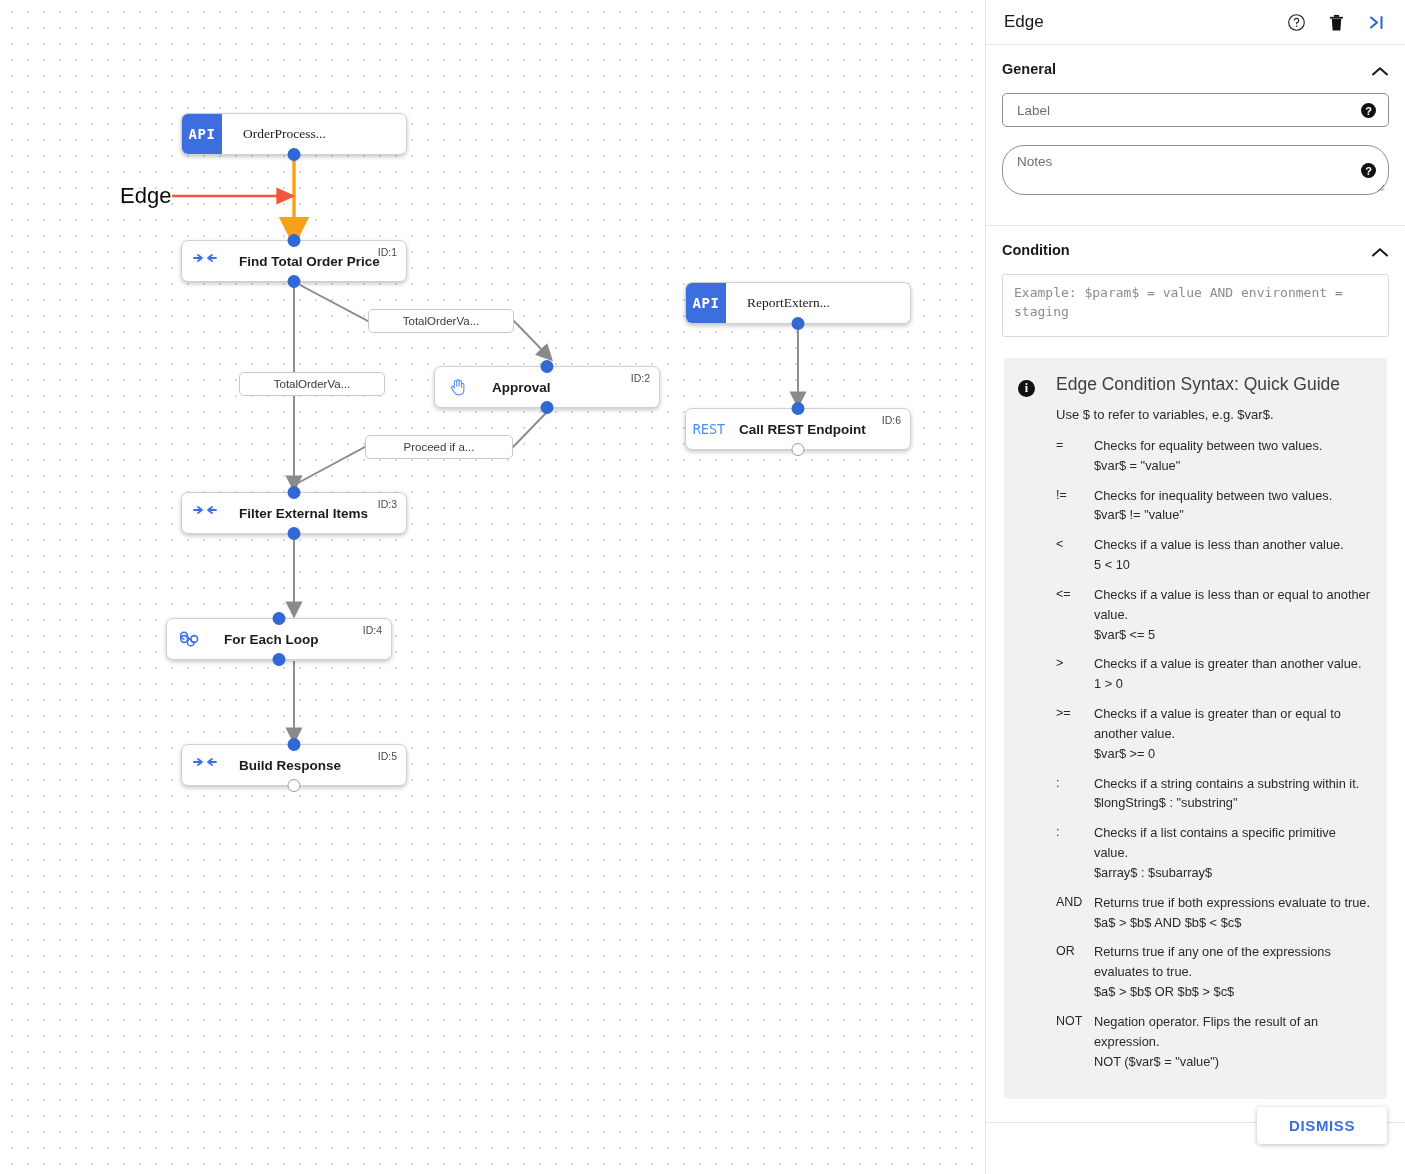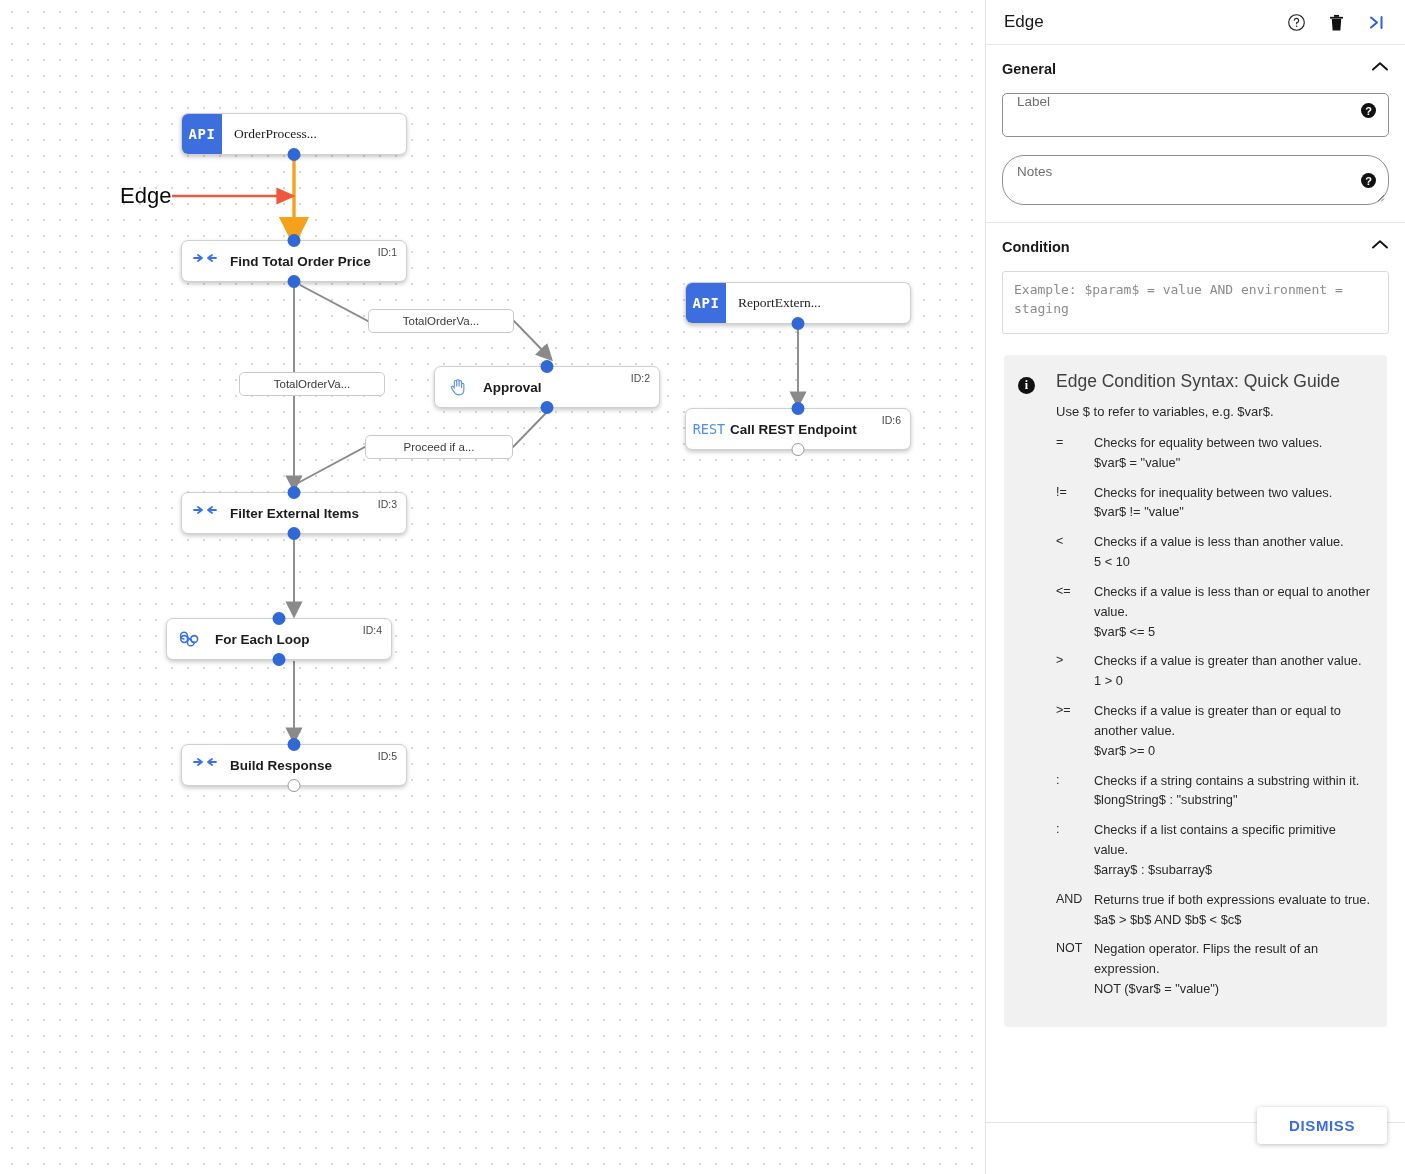--- a/index.html
+++ b/index.html
@@ -30,21 +30,21 @@
     border: 1px solid #d0d0d0;
     border-radius: 7px;
     box-shadow: 0 2px 4px rgba(0,0,0,0.22);
     display: flex;
     align-items: center;
     overflow: visible;
   }
   .node-inner {
     display: flex; align-items: center;
     width: 100%; height: 100%;
-    border-radius: 6px; overflow: hidden;
+    border-radius: 6px; overflow: hidden; gap: 9px;
   }
   .badge-api {
     width: 40px; height: 100%;
     background: #3c6ede;
     color: #ffffff;
     display: flex; align-items: center; justify-content: center;
     font-family: "DejaVu Sans Mono", monospace;
     font-size: 14px; font-weight: 700; letter-spacing: 0.5px;
     flex: 0 0 40px;
   }
@@ -111,35 +111,35 @@
     border-bottom: 1px solid #e6e6e6;
   }
   .panel-title { font-size: 17px; color: #171717; flex: 1; }
   .head-icons { display: flex; align-items: center; gap: 22px; }
   .hicon { cursor: pointer; display: flex; align-items: center; }
 
   .panel-body { flex: 1; overflow: hidden; }
 
   .section { padding: 16px 16px 14px 16px; }
   .section-head {
-    display: flex; align-items: flex-start; justify-content: space-between;
+    display: flex; align-items: flex-end; justify-content: space-between;
     margin-bottom: 16px;
   }
   .section-title { font-size: 14.5px; font-weight: 700; color: #1a1a1a; }
   .chev { color: #1a1a1a; display: flex; }
 
   .field {
     position: relative;
     border: 1px solid #8b8f94;
     border-radius: 5px;
     background: #fff;
     margin-bottom: 18px;
     display: flex; align-items: flex-start;
   }
-  .field.one-line { height: 44px; align-items: flex-start; }
+  .field.one-line { height: 34px; align-items: center; }
   .field.multi { height: 50px; }
   .field-placeholder {
     font-size: 13.5px; color: #6e6e6e;
     padding: 0 14px;
   }
   .field.multi .field-placeholder { padding-top: 8px; }
   .qmark {
     position: absolute; right: 12px;
     width: 15px; height: 15px; border-radius: 50%;
     background: #111; color: #fff;
@@ -396,21 +396,21 @@
                 <path d="M2,8.5 L9,2.2 L16,8.5" stroke="#141414" stroke-width="1.9" fill="none" stroke-linecap="round" stroke-linejoin="round"></path>
               </svg>
           </div>
         </div>
 
         <div class="field one-line">
           <div class="field-placeholder">Label</div>
           <div class="qmark">?</div>
         </div>
 
-        <div class="field multi" style="margin-bottom:3px;border-radius:22px;">
+        <div class="field multi" style="margin-bottom:16px;border-radius:22px;">
           <div class="field-placeholder">Notes</div>
           <div class="qmark">?</div>
           <svg class="resize-grip" viewBox="0 0 10 10">
             <path d="M9,3 L3,9 M9,6.5 L6.5,9" stroke="#6d6d6d" stroke-width="0.9"></path>
           </svg>
         </div>
       </div>
 
       <div class="divider"></div>
 
@@ -491,20 +491,27 @@
                   </div>
                 </div>
                 <div class="op-row">
                   <div class="op-sym">AND</div>
                   <div class="op-body">
                     <div class="op-desc">Returns true if both expressions evaluate to true.</div>
                     <div class="op-ex">$a$ &gt; $b$ AND $b$ &lt; $c$</div>
                   </div>
                 </div>
                 <div class="op-row">
+                  <div class="op-sym">OR</div>
+                  <div class="op-body">
+                    <div class="op-desc">Returns true if any one of the expressions evaluates to true.</div>
+                    <div class="op-ex">$a$ &gt; $b$ OR $b$ &gt; $c$</div>
+                  </div>
+                </div>
+                <div class="op-row">
                   <div class="op-sym">NOT</div>
                   <div class="op-body">
                     <div class="op-desc">Negation operator. Flips the result of an expression.</div>
                     <div class="op-ex">NOT ($var$ = "value")</div>
                   </div>
                 </div>
               </div>
           </div>
         </div>
       </div>

